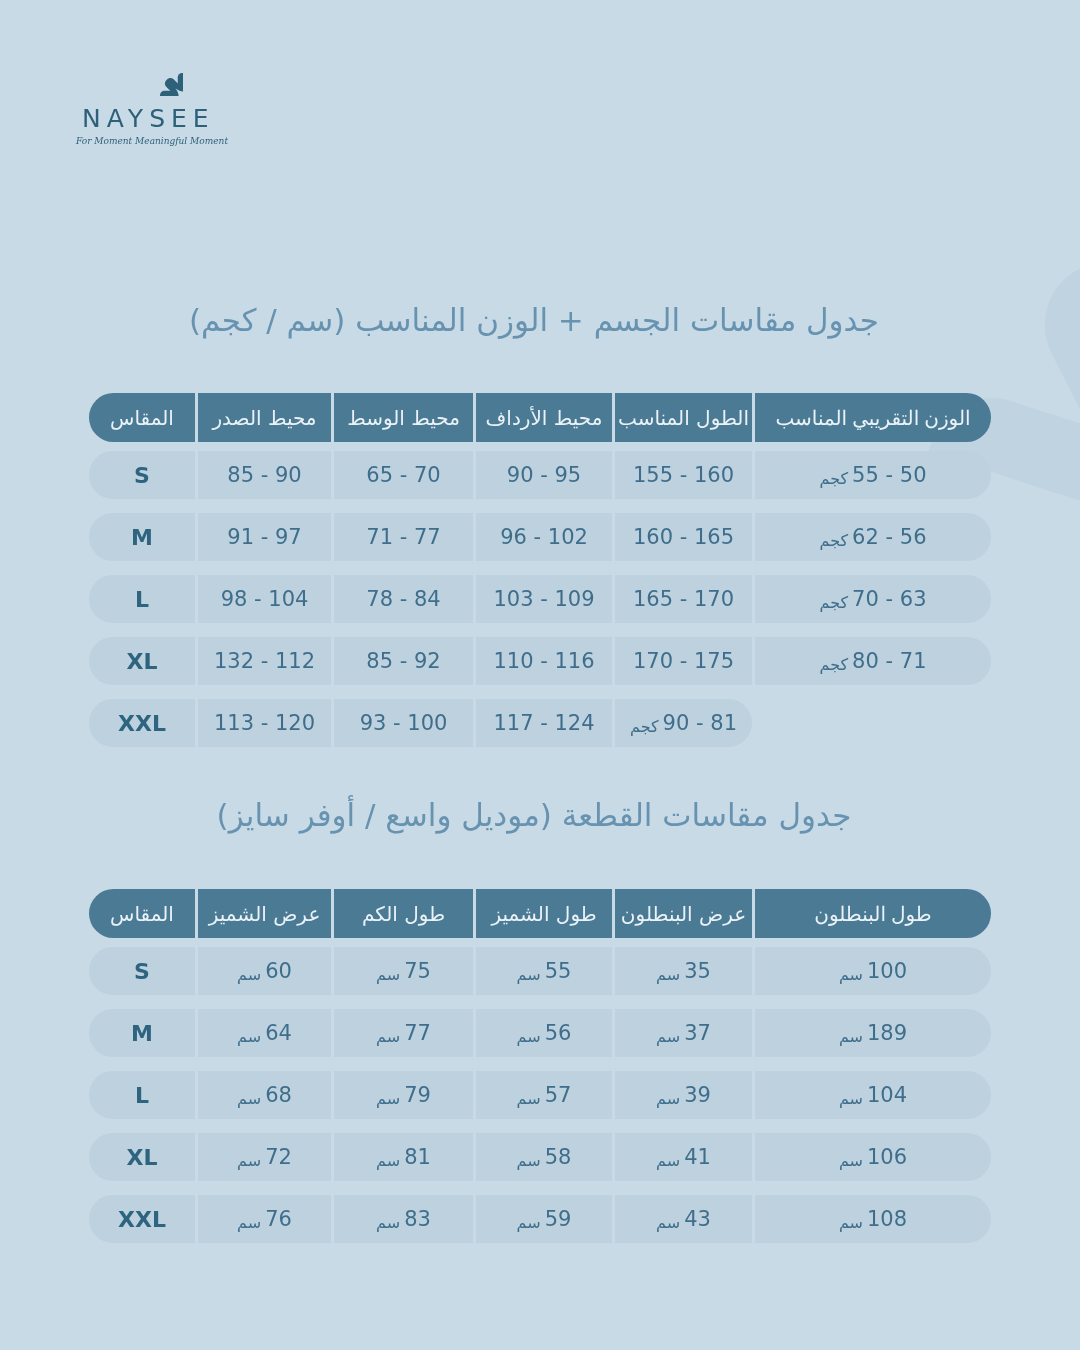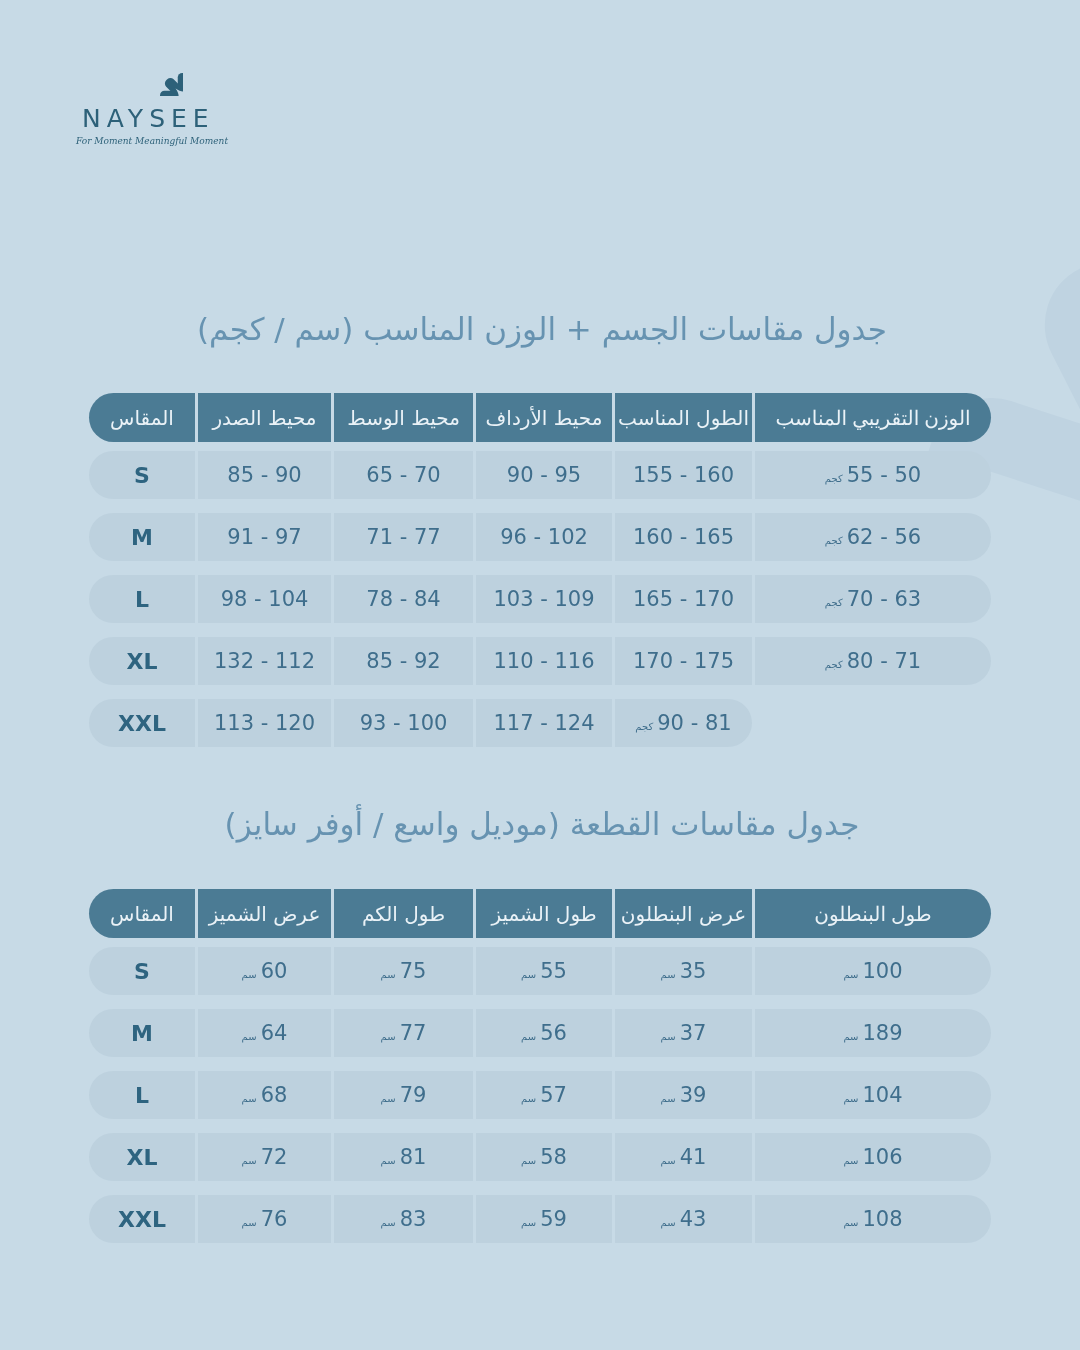--- a/index.html
+++ b/index.html
@@ -46,26 +46,25 @@
     font-weight:normal;
   }
   .brand-tagline{
     margin-top:3px;
     font-family:"DejaVu Serif",serif;
     font-style:italic;
     font-size:9px;
   }
   
   .section-title{
-    position:absolute;left:8px;width:1068px;
+    position:absolute;left:0;width:1068px;
     text-align:center;
     direction:rtl;
     font-size:31px;
     color:var(--title-text);
-    margin-top:9px;
   }
   #title1{top:302px;}
   #title2{top:797px;}
   
   .size-table{position:absolute;left:89px;width:902px;}
   #table1{top:393px;}
   #table2{top:889px;}
   .thead,.trow{
     display:grid;
     grid-template-columns:106px 133px 139px 136px 137px 1fr;
@@ -90,21 +89,21 @@
     column-gap:4px;
   }
   .td:first-child{border-radius:24px 0 0 24px;}
   .td:last-child{border-radius:0 24px 24px 0;}
   .td.size{
     font-weight:bold;
     font-size:22px;
     color:var(--size-text);
   }
   .td.rtl{direction:rtl;}
-  .unit{font-size:10px;margin-top:7px;}
+  .unit{font-size:16px;margin-top:7px;}
 </style>
 </head>
 <body>
 
 <svg width="0" height="0" style="position:absolute" aria-hidden="true">
   <defs>
     <symbol id="flower-mark" viewBox="-50 -50 100 100">
       <g fill="currentColor">
         <rect x="-10.5" y="-46" width="21" height="35" rx="9" ry="9"></rect>
         <rect x="-10.5" y="-46" width="21" height="35" rx="9" ry="9" transform="rotate(45)"></rect>

